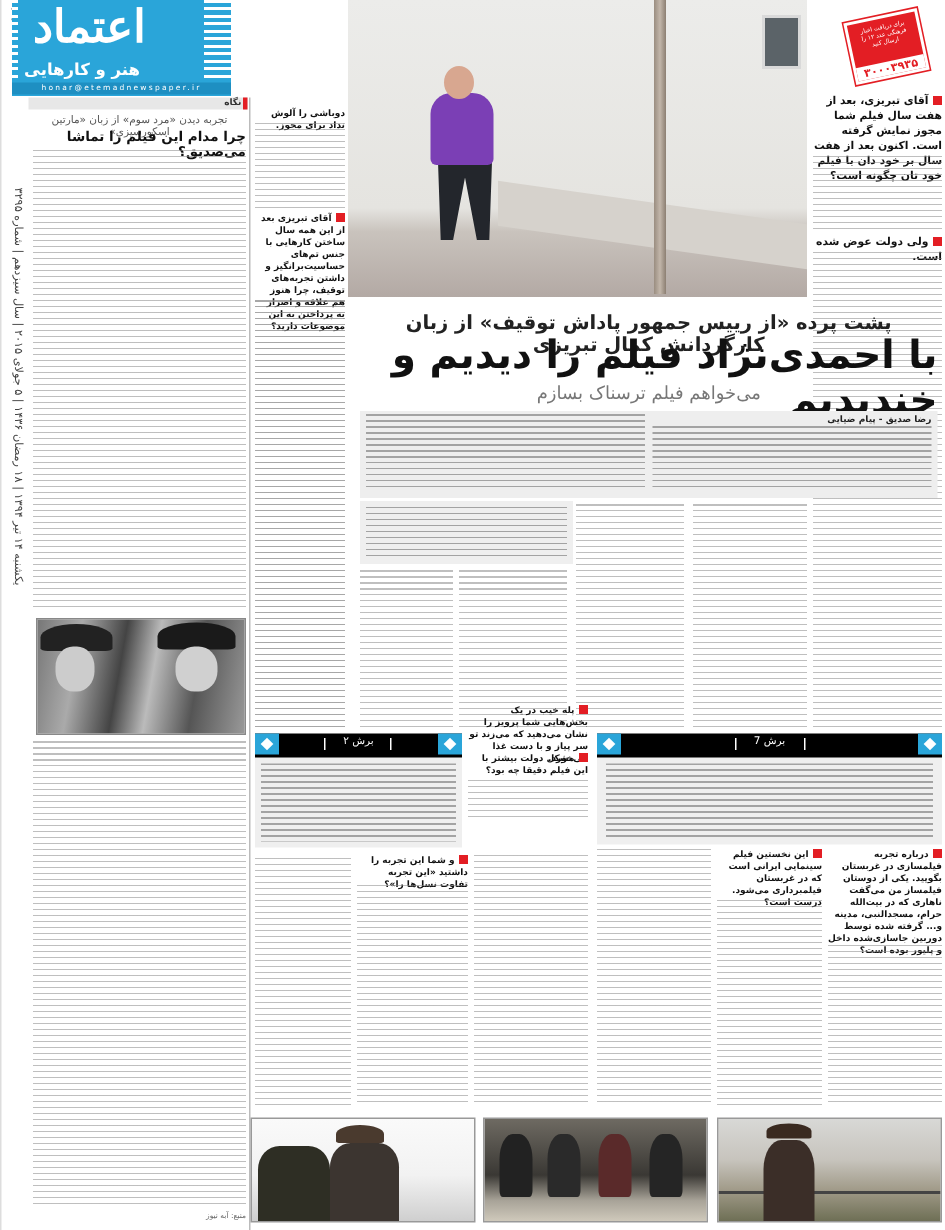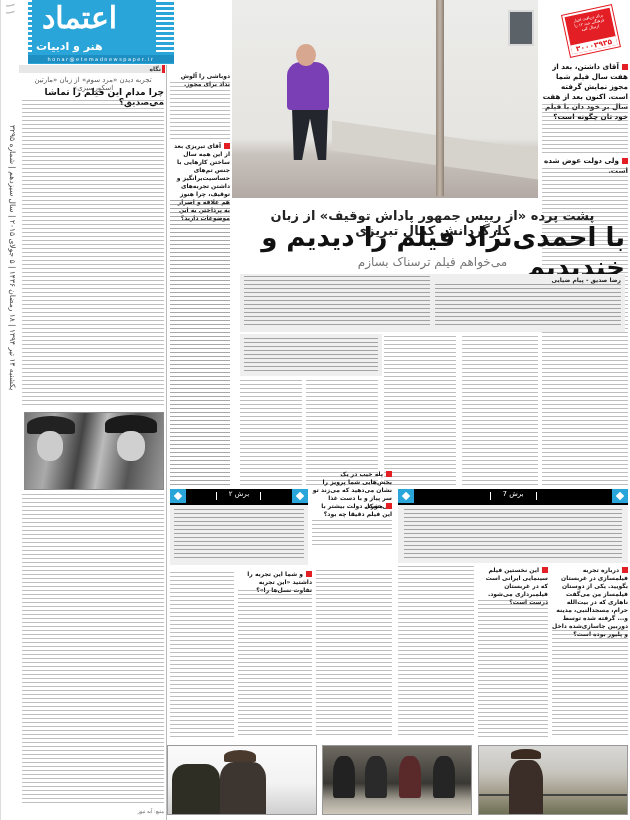--- a/index.html
+++ b/index.html
@@ -5,21 +5,21 @@
 *{box-sizing:border-box;margin:0;padding:0}
 html,body{width:630px;height:820px;overflow:hidden;background:#fff}
 body{position:relative;font-family:"DejaVu Sans",sans-serif;color:#333;direction:rtl}
 .abs{position:absolute}
 .lines{background:repeating-linear-gradient(to bottom,#8a8a8a 0 1px,transparent 1px 4px);opacity:.55}
 .lines.dark{opacity:.75}
 .spine{left:0;top:0;width:18px;height:820px;border-left:1px solid #ddd}
 .spine .num{position:absolute;top:2px;left:1px;width:16px;font-size:13px;color:#bbb;text-align:center;writing-mode:vertical-rl}
 .spine .date{position:absolute;top:30px;left:2px;width:14px;height:360px;writing-mode:vertical-rl;font-size:7.5px;color:#444;white-space:nowrap;overflow:hidden}
 .rule-v{background:#bbb;width:1px}
-.masthead{left:28px;top:0;width:146px;height:64px;background:#2aa5d9;overflow:hidden}
+.masthead{left:8px;top:0;width:146px;height:64px;background:#2aa5d9;overflow:hidden}
 .masthead .stripes{position:absolute;right:0;top:0;width:18px;height:52px;background:repeating-linear-gradient(to bottom,#fff 0 2px,transparent 2px 5px)}
 .masthead .stripes.l{right:auto;left:0;width:4px}
 .masthead .logo{position:absolute;left:14px;top:0;font-size:30px;font-weight:bold;color:#fff;font-family:"DejaVu Serif",serif;letter-spacing:-1px}
 .masthead .section{position:absolute;left:8px;top:40px;font-size:11px;color:#fff;font-weight:bold}
 .masthead .email{position:absolute;left:0;bottom:1px;width:100%;font-size:5px;color:#fff;letter-spacing:1.5px;text-align:center;direction:ltr;background:#1e8fc2;padding:1px 0}
 .kicker-bar{left:19px;top:65px;width:146px;height:8px;background:#e7e7e7}
 .kicker-bar .k{position:absolute;right:4px;top:0;font-size:6px;font-weight:bold;color:#333}
 .kicker-bar .dot{position:absolute;right:0;top:0;width:3px;height:8px;background:#e31e24}
 .left-super{left:22px;top:76px;width:142px;font-size:7px;color:#555;text-align:center}
 .left-title{left:22px;top:87px;width:142px;font-size:9px;font-weight:bold;color:#111;text-align:right}
@@ -70,21 +70,21 @@
 
 <div class="abs spine">
   <div class="num">۱۱</div>
   <div class="date">یکشنبه ۱۴ تیر ۱۳۹۴ | ۱۸ رمضان ۱۴۳۶ | ۵ جولای ۲۰۱۵ | سال سیزدهم | شماره ۳۲۹۵</div>
 </div>
 
 <div class="abs masthead">
   <div class="stripes"></div>
   <div class="stripes l"></div>
   <div class="logo">اعتماد</div>
-  <div class="section">هنر و ادبیات</div>
+  <div class="section">هنر و کارهایی</div>
   <div class="email">honar@etemadnewspaper.ir</div>
 </div>
 
 <div class="abs kicker-bar">
   <div class="dot"></div>
   <div class="k">نگاه</div>
 </div>
 
 <div class="abs left-super">تجربه دیدن «مرد سوم» از زبان «مارتین اسکورسیزی»</div>
 <div class="abs left-title">چرا مدام این فیلم را تماشا می‌صدیق؟</div>
@@ -118,21 +118,21 @@
   <div class="man-shirt"></div>
   <div class="man-head"></div>
 </div>
 
 <div class="abs stamp">
   <div class="t">برای دریافت اخبار فرهنگی عدد ۱۲ را ارسال کنید</div>
   <div class="n">۳۰۰۰۳۹۳۵</div>
 </div>
 
 <div class="abs q-head" style="left:542px;top:62px;width:86px">
-  <span class="sq"></span><span>آقای داشتن، بعد از هفت سال فیلم شما مجوز نمایش گرفته است. اکنون بعد از هفت سال بر خود دان با فیلم خود تان چگونه است؟</span>
+  <span class="sq"></span><span>آقای تبریزی، بعد از هفت سال فیلم شما مجوز نمایش گرفته است. اکنون بعد از هفت سال بر خود دان با فیلم خود تان چگونه است؟</span>
 </div>
 <div class="abs lines" style="left:542px;top:104px;width:86px;height:50px"></div>
 <div class="abs q-head" style="left:542px;top:156px;width:86px">
   <span class="sq"></span><span>ولی دولت عوض شده است.</span>
 </div>
 <div class="abs lines" style="left:542px;top:168px;width:86px;height:318px"></div>
 
 <div class="abs supertitle">پشت پرده «از رییس جمهور پاداش توقیف» از زبان کارگردانش کمال تبریزی</div>
 <div class="abs headline">با احمدی‌نژاد فیلم را دیدیم و خندیدیم</div>
 <div class="abs subtitle">می‌خواهم فیلم ترسناک بسازم</div>

